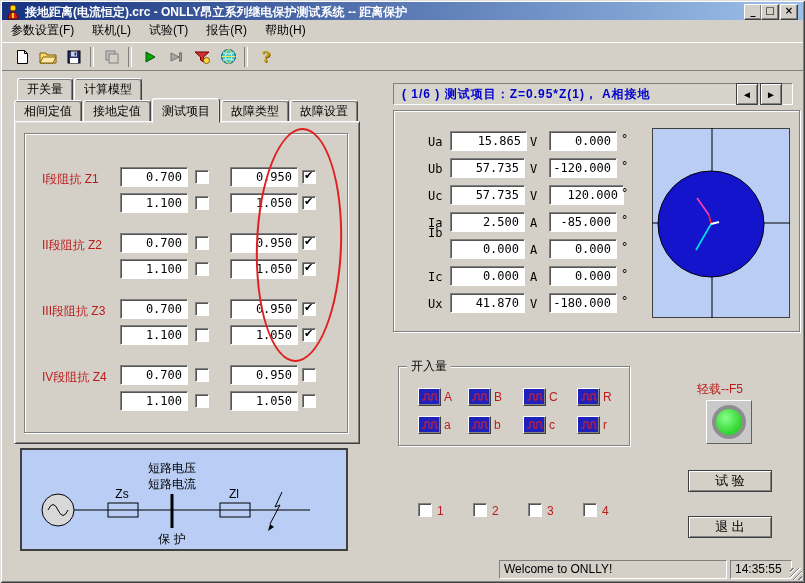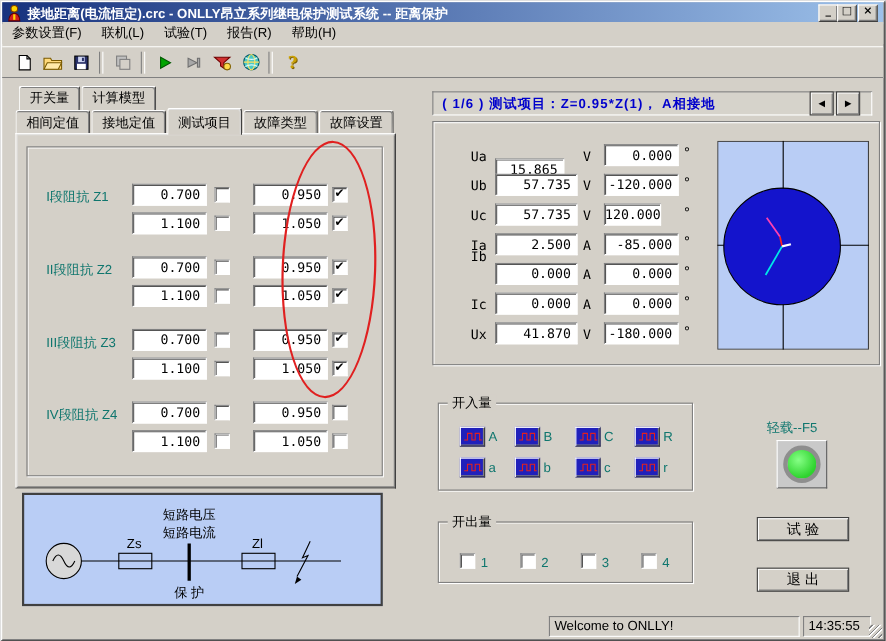--- a/index.html
+++ b/index.html
@@ -1,20 +1,20 @@
 <!DOCTYPE html>
 <html style="--titlebar-gradient-left: #17327e; --titlebar-gradient-right: #9dc1ea; --annotation-red: #e02020; --led-green: #2ed32e; --phasor-blue: #1414cc; --diagram-bg-blue: #b9cdf5; --header-text-blue: #0000cc; --indicator-blue: #2020bb; --pulse-red: #e02020;"><head>
 <meta charset="utf-8">
 <style>
   html,body{margin:0;padding:0;background:#808080;}
   body{font-family:"Liberation Sans","DejaVu Sans",sans-serif;}
   #window{position:relative;width:805px;height:583px;background:#d4d0c8;overflow:hidden;
     box-shadow:inset 1px 1px 0 #dfdfdf, inset -1px -1px 0 #404040, inset 2px 2px 0 #fff, inset -2px -2px 0 #808080;}
   .abs{position:absolute;}
-  .txt{font-size:12px;color:#0f766e;white-space:nowrap;}
+  .txt{font-size:12px;color:#b91c1c;white-space:nowrap;}
   
   .titlebar{left:2px;top:2px;right:2px;height:20px;background:linear-gradient(90deg,var(--titlebar-gradient-left,#17327e),var(--titlebar-gradient-right,#9dc1ea));display:flex;align-items:center;}
   .titlebar .ttl{color:#fff;font-weight:bold;font-size:12px;margin-left:4px;white-space:nowrap;}
   .winbtn{position:absolute;top:4px;width:16px;height:14px;background:#d4d0c8;border:1px solid;border-color:#fff #404040 #404040 #fff;box-shadow:inset -1px -1px 0 #808080;font:bold 10px "DejaVu Sans",sans-serif;text-align:center;line-height:12px;cursor:default;}
   
   .menubar{left:2px;top:20px;right:2px;height:20px;display:flex;align-items:center;background:#d4d0c8;}
   .menuitem{padding:2px 9px;font-size:12px;}
   .toolbar{left:2px;top:42px;right:2px;height:29px;background:#d4d0c8;display:flex;align-items:center;box-shadow:inset 0 1px 0 #fff, inset 0 -1px 0 #808080;}
   .tbtn{width:24px;height:24px;display:flex;align-items:center;justify-content:center;margin-left:2px;}
   .tsep{width:2px;height:20px;margin:0 4px;border-left:1px solid #808080;border-right:1px solid #fff;}
@@ -217,35 +217,35 @@
   <div class="pushbtn" style="left:736px;top:83px;width:22px;height:22px">
       <span style="font-size:10px">◄</span>
     </div>
   <div class="pushbtn" style="left:760px;top:83px;width:22px;height:22px">
       <span style="font-size:10px">►</span>
     </div>
 
   <div class="abs etched" style="left:393px;top:110px;width:405px;height:220px"></div>
 
   <span class="abs runit" style="left:428px;top:135px">Ua</span>
-  <div class="field" style="left:450px;top:144px;width:63px">15.865</div>
+  <div class="field" style="left:450px;top:131px;width:77px">15.865</div>
   <span class="abs runit" style="left:530px;top:135px">V</span>
   <div class="field" style="left:549px;top:131px;width:68px">0.000</div>
   <span class="abs runit" style="left:621px;top:132px">°</span>
 
   <span class="abs runit" style="left:428px;top:162px">Ub</span>
   <div class="field" style="left:450px;top:158px;width:75px">57.735</div>
   <span class="abs runit" style="left:530px;top:162px">V</span>
   <div class="field" style="left:549px;top:158px;width:68px">-120.000</div>
   <span class="abs runit" style="left:621px;top:159px">°</span>
 
   <span class="abs runit" style="left:428px;top:189px">Uc</span>
   <div class="field" style="left:450px;top:185px;width:75px">57.735</div>
   <span class="abs runit" style="left:530px;top:189px">V</span>
-  <div class="field" style="left:549px;top:185px;width:52px">120.000</div>
+  <div class="field" style="left:549px;top:185px;width:75px">120.000</div>
   <span class="abs runit" style="left:621px;top:186px">°</span>
 
   <span class="abs runit" style="left:428px;top:216px">Ia</span>
   <div class="field" style="left:450px;top:212px;width:75px">2.500</div>
   <span class="abs runit" style="left:530px;top:216px">A</span>
   <div class="field" style="left:549px;top:212px;width:68px">-85.000</div>
   <span class="abs runit" style="left:621px;top:213px">°</span>
 
   <span class="abs runit" style="left:428px;top:226px">Ib</span>
   <div class="field" style="left:450px;top:239px;width:75px">0.000</div>
@@ -321,23 +321,20 @@
       </svg>
     </span>
   <span class="abs txt" style="left:549px;top:418px">c</span>
   <span class="ind" style="left:577px;top:416px">
       <svg width="18" height="12" viewBox="0 0 18 12">
         <polyline points="1,9 4,9 4,3 8,3 8,9 11,9 11,3 15,3 15,9 17,9" fill="none" stroke="#e02020"></polyline>
       </svg>
     </span>
   <span class="abs txt" style="left:603px;top:418px">r</span>
 
-  <div class="abs groupbox" style="left:398px;top:474px;width:230px;height:54px">
-    <span class="legend">开出量</span>
-  </div>
   <span class="cb" style="left:418px;top:503px"></span>
   <span class="abs txt" style="left:437px;top:504px">1</span>
   <span class="cb" style="left:473px;top:503px"></span>
   <span class="abs txt" style="left:492px;top:504px">2</span>
   <span class="cb" style="left:528px;top:503px"></span>
   <span class="abs txt" style="left:547px;top:504px">3</span>
   <span class="cb" style="left:583px;top:503px"></span>
   <span class="abs txt" style="left:602px;top:504px">4</span>
 
   <span class="abs txt" style="left:697px;top:381px">轻载--F5</span>

